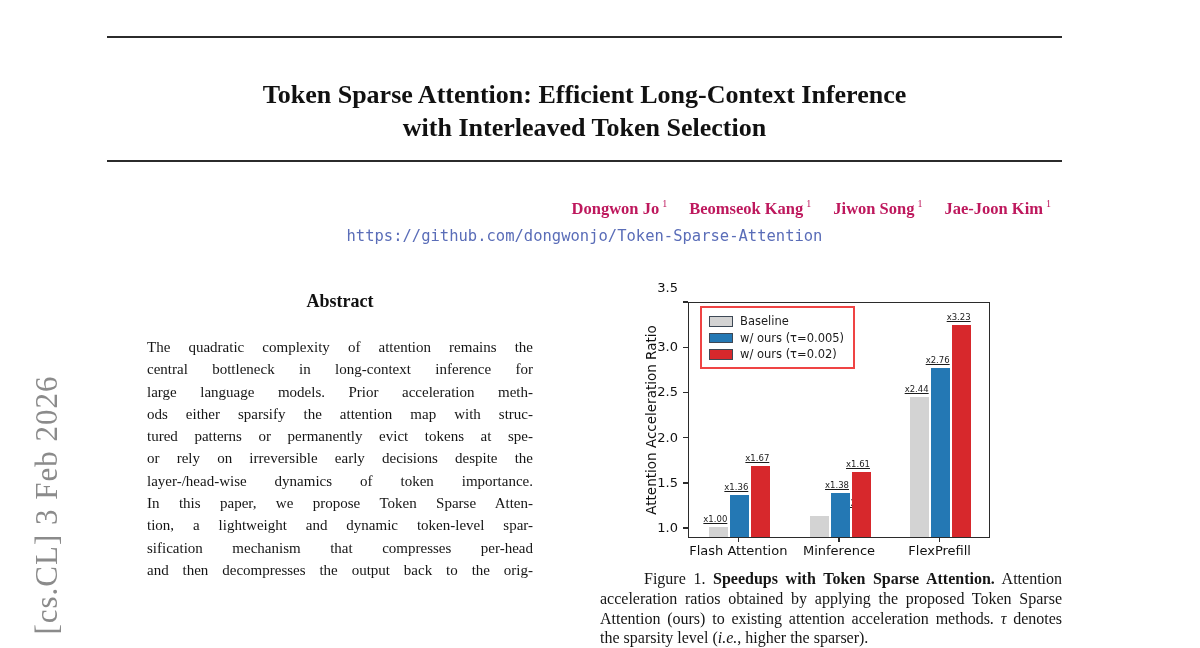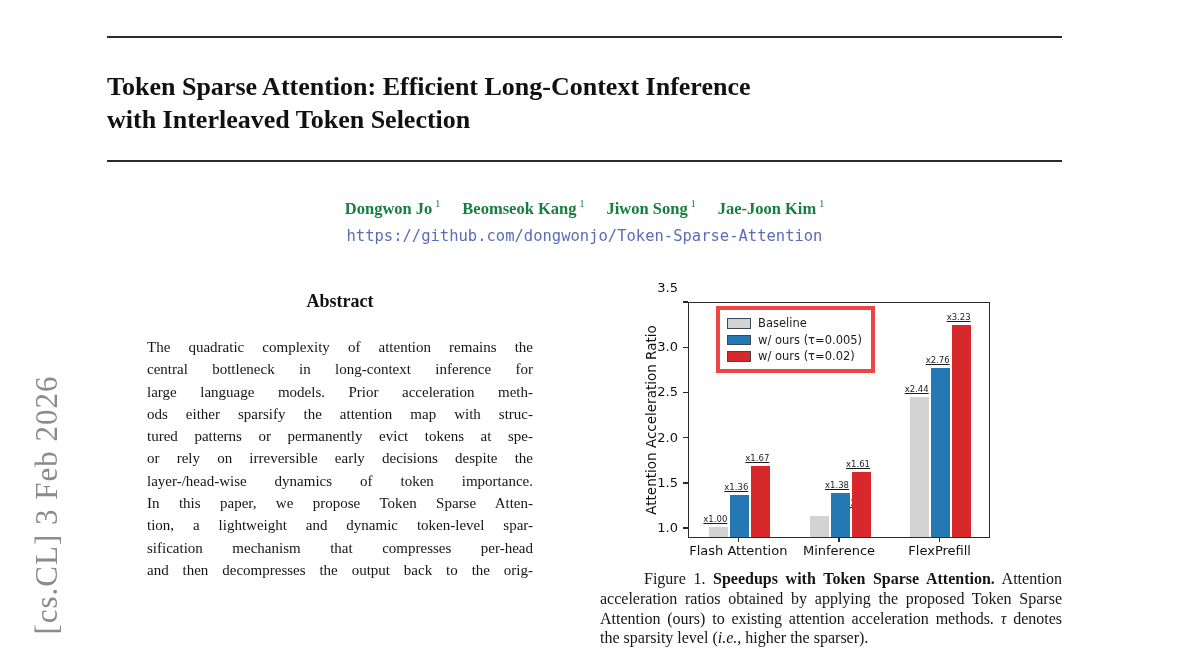--- a/index.html
+++ b/index.html
@@ -4,25 +4,25 @@
 <style>
   html,body{margin:0;padding:0;background:#ffffff;}
   #page{
     position:relative; width:1200px; height:648px; overflow:hidden;
     background:#ffffff; font-family:"Liberation Serif", serif; color:#1a1a1a;
   }
   .rule{position:absolute; left:107px; width:955px; height:2px; background:#2b2b2b;}
   #rule-top{top:36px;}
   #rule-mid{top:160px;}
 
-  #title-block{position:absolute; left:107px; top:70px; width:955px; text-align:left;}
+  #title-block{position:absolute; left:107px; top:78px; width:955px; text-align:center;}
   .title-line{font-weight:bold; font-size:26px; line-height:33px; color:#111;}
 
-  #authors{position:absolute; left:107px; top:198px; width:955px; text-align:center;
-    font-weight:bold; font-size:16.5px; color:#15803d;}
+  #authors{position:absolute; left:107px; top:198px; width:955px; text-align:right;
+    font-weight:bold; font-size:16.5px; color:#be185d;}
   #authors .author{margin:0 11px; white-space:nowrap;}
   #authors sup{font-size:10px; font-weight:normal; margin-left:3px;}
 
   #repo-link{position:absolute; left:107px; top:227px; width:955px; text-align:center;
     font-family:"DejaVu Sans Mono", monospace; font-size:15.5px; color:#5a6db8;}
 
   #watermark{position:absolute; left:47px; top:505px; transform:translate(-50%,-50%) rotate(-90deg);
     white-space:nowrap; font-size:31px; color:#8b8b8b; letter-spacing:1px;}
 
   #abstract-heading{position:absolute; left:147px; top:291px; width:386px; text-align:center;
@@ -42,21 +42,21 @@
   .ytick-label{position:absolute; width:34px; text-align:right; font-size:13px; color:#111;
     font-family:"DejaVu Sans", sans-serif;}
   .ytick-mark{position:absolute; width:5px; height:1.4px; background:#2b2b2b;}
   .xtick-mark{position:absolute; width:1.4px; height:4px; background:#2b2b2b; top:538px;}
   .xtick-label{position:absolute; top:543px; transform:translateX(-50%); font-size:13px; color:#111;
     white-space:nowrap; font-family:"DejaVu Sans", sans-serif;}
   #y-axis-title{position:absolute; left:651px; top:420px; transform:translate(-50%,-50%) rotate(-90deg);
     white-space:nowrap; font-size:13.5px; color:#111; font-family:"DejaVu Sans", sans-serif;}
 
   #legend{position:absolute; left:11px; top:3px; background:rgba(255,255,255,0.95);
-    border:4px solid #ef4444; padding:5px 9px 4px 7px;margin-left:16px;}
+    border:2px solid #ef4444; padding:5px 9px 4px 7px;}
   .legend-row{display:flex; align-items:center; height:16.5px;}
   .legend-swatch{width:24px; height:10.5px; border:1px solid #3d4855; margin-right:7px; box-sizing:border-box;}
   .legend-label{font-size:11.5px; color:#1c1c1c; white-space:nowrap; font-family:"DejaVu Sans", sans-serif;}
 
   #caption{position:absolute; left:600px; top:569px; width:462px; font-size:16px;
     line-height:19.8px; text-align:justify; color:#151515;}
   #caption .fig-label{margin-left:44px;}
   #caption .cap-bold{font-weight:bold;}
   #caption .cap-italic{font-style:italic;}
 </style>

